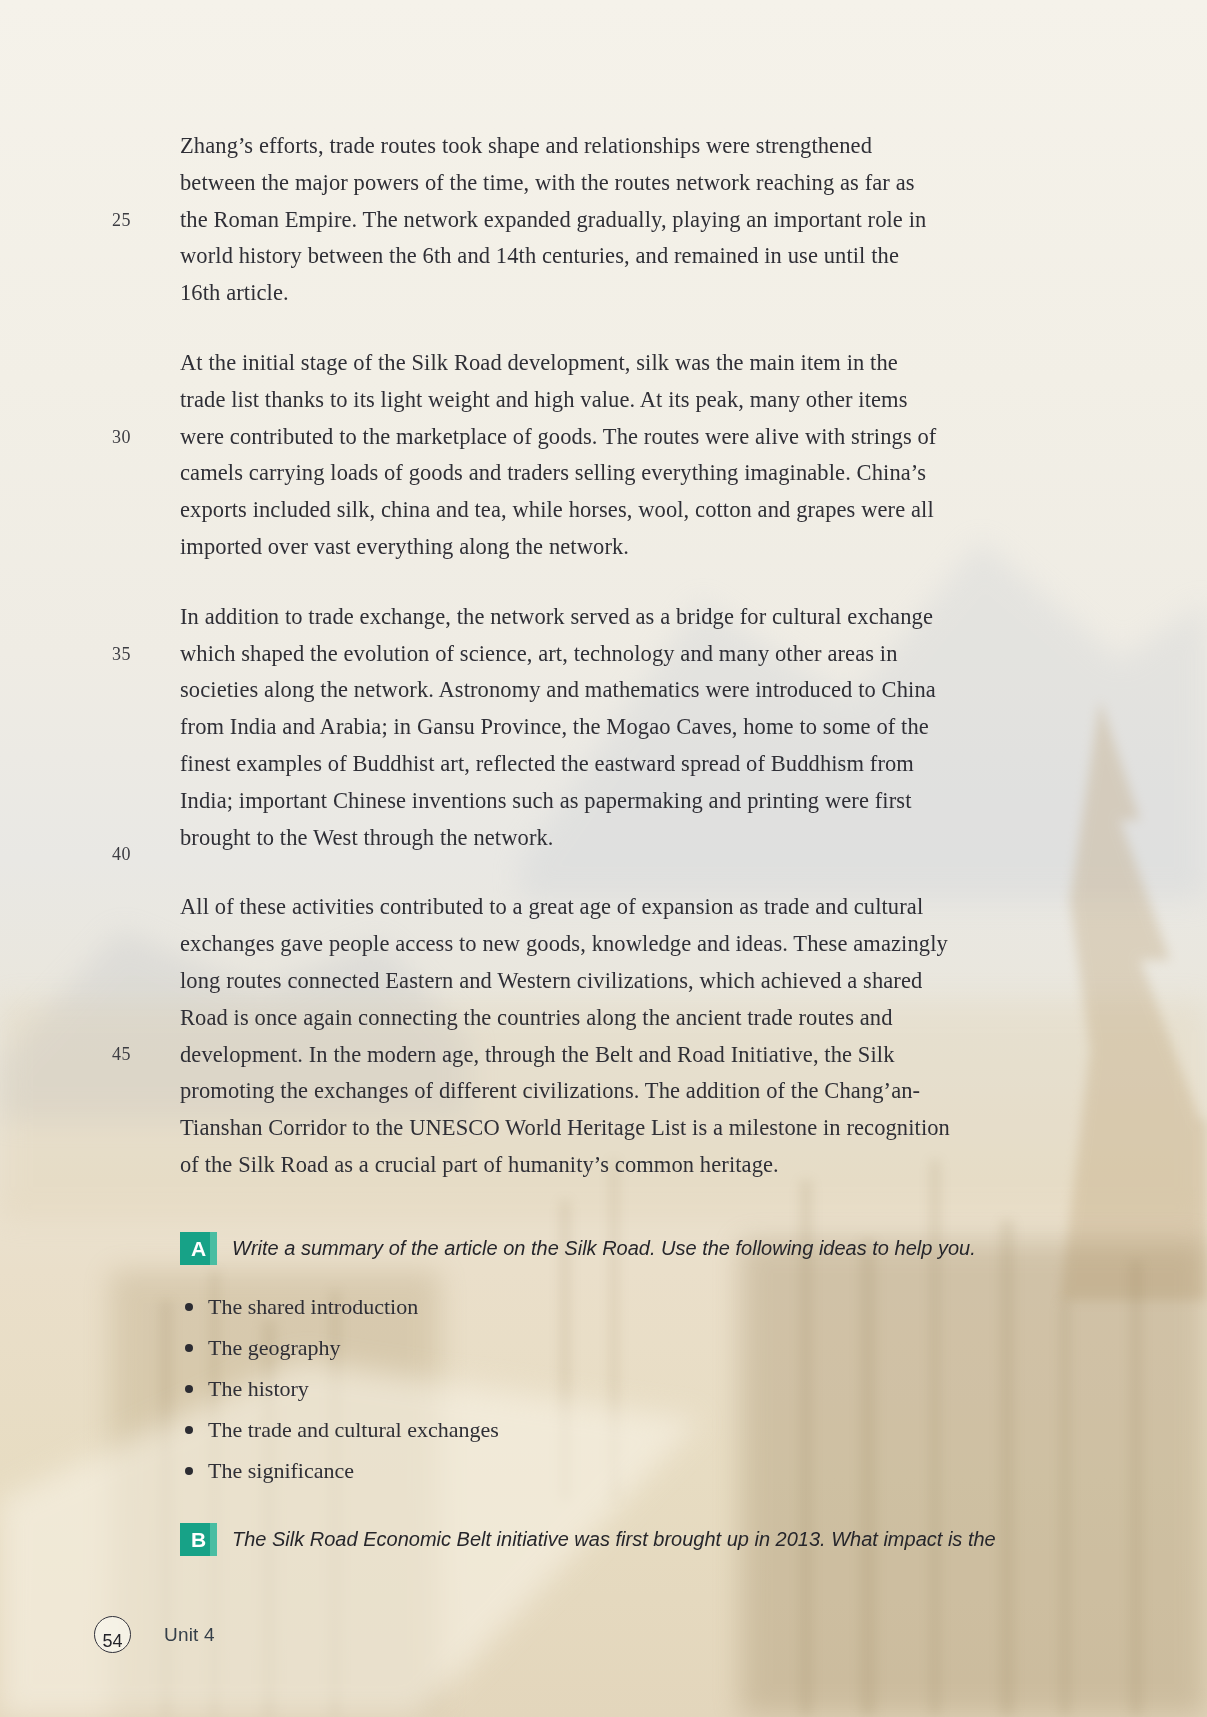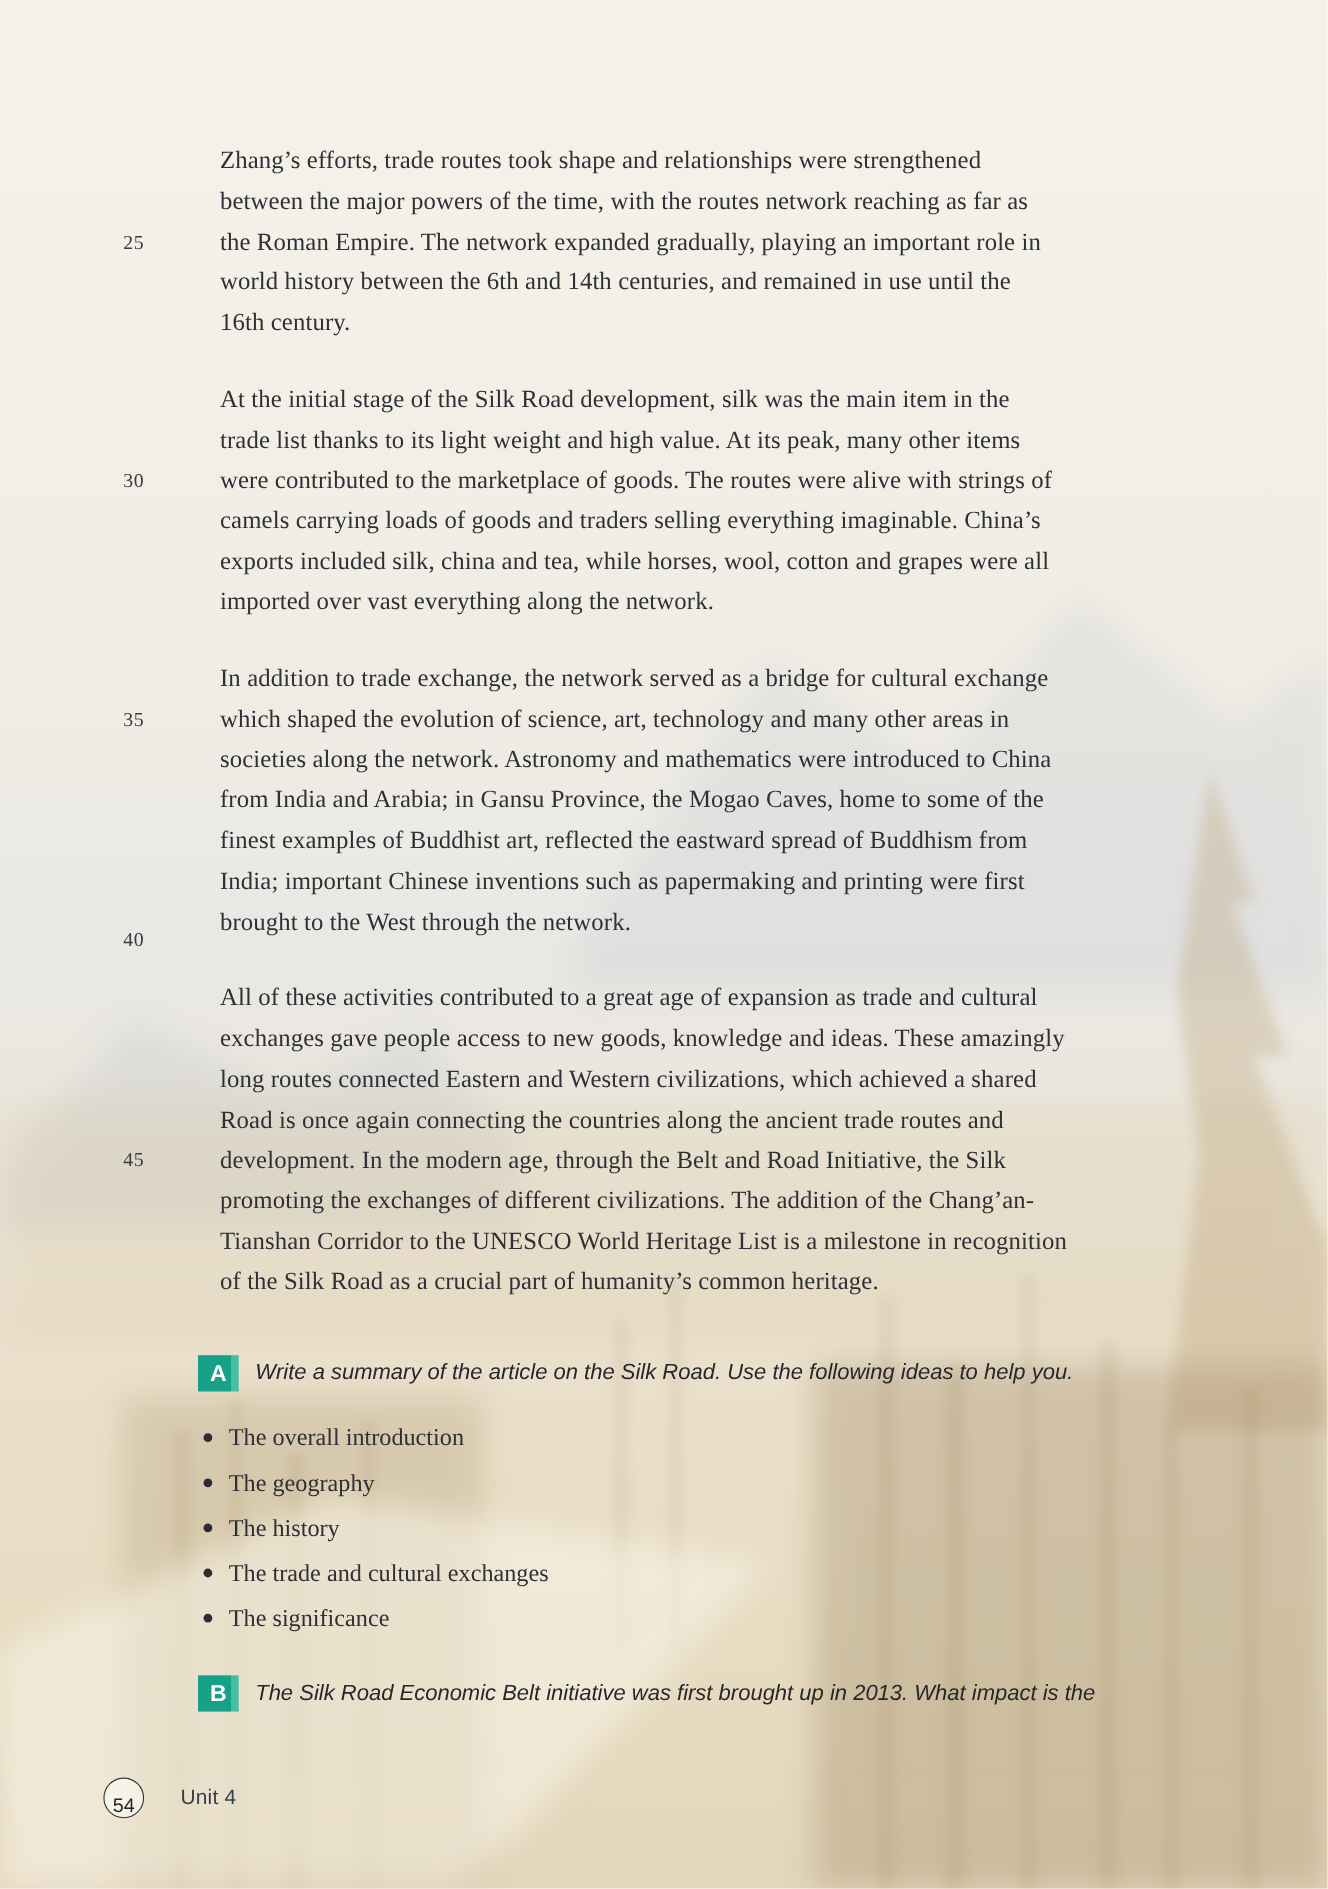--- a/index.html
+++ b/index.html
@@ -10,21 +10,21 @@
   .page{
     position:absolute;inset:0;
     background:linear-gradient(180deg,
       #f5f2ea 0%, #f2efe6 22%, #efece4 38%, #e9e8e4 50%,
       #eae6da 62%, #eadfca 74%, #e7dcc2 86%, #e3d6bc 100%);
   }
   .bg-svg{position:absolute;inset:0;}
   
   .article{position:absolute;left:180px;top:128px;width:920px;color:#2f2f36;}
   .para{position:relative;font-size:22.5px;line-height:36.8px;margin:0 0 33px 0;letter-spacing:0.1px;}
-  .para .tline{display:block;white-space:nowrap;margin-left:20px;}
+  .para .tline{display:block;white-space:nowrap;}
   .lnum{
     position:absolute;left:-68px;width:46px;text-align:left;
     font-size:18px;line-height:30px;color:#3c3c42;letter-spacing:0.5px;
   }
   
   .task{position:absolute;left:180px;width:920px;color:#26262b;
         font-family:"Liberation Sans", sans-serif;font-style:italic;
         font-size:20px;line-height:34px;}
   .task-a{top:1231px;}
   .task-b{top:1522px;}
@@ -96,21 +96,21 @@
   </svg>
 
   <div class="article">
 
     <div class="para">
       <span class="lnum" style="top:77px">25</span>
       <span class="tline">Zhang’s efforts, trade routes took shape and relationships were strengthened</span>
       <span class="tline">between the major powers of the time, with the routes network reaching as far as</span>
       <span class="tline">the Roman Empire. The network expanded gradually, playing an important role in</span>
       <span class="tline">world history between the 6th and 14th centuries, and remained in use until the</span>
-      <span class="tline">16th century.</span>
+      <span class="tline">16th article.</span>
     </div>
 
     <div class="para">
       <span class="lnum" style="top:77px">30</span>
       <span class="tline">At the initial stage of the Silk Road development, silk was the main item in the</span>
       <span class="tline">trade list thanks to its light weight and high value. At its peak, many other items</span>
       <span class="tline">were contributed to the marketplace of goods. The routes were alive with strings of</span>
       <span class="tline">camels carrying loads of goods and traders selling everything imaginable. China’s</span>
       <span class="tline">exports included silk, china and tea, while horses, wool, cotton and grapes were all</span>
       <span class="tline">imported over vast everything along the network.</span>
@@ -142,21 +142,21 @@
   </div>
 
   <div class="task task-a">
     <span class="badge">A</span>
     <span>Write a summary of the article on the Silk Road. Use the following ideas to help you.</span>
   </div>
 
   <ul class="bullets">
     <li>
       <span class="bullet-dot"></span>
-      <span>The overall introduction</span>
+      <span>The shared introduction</span>
     </li>
     <li>
       <span class="bullet-dot"></span>
       <span>The geography</span>
     </li>
     <li>
       <span class="bullet-dot"></span>
       <span>The history</span>
     </li>
     <li>

